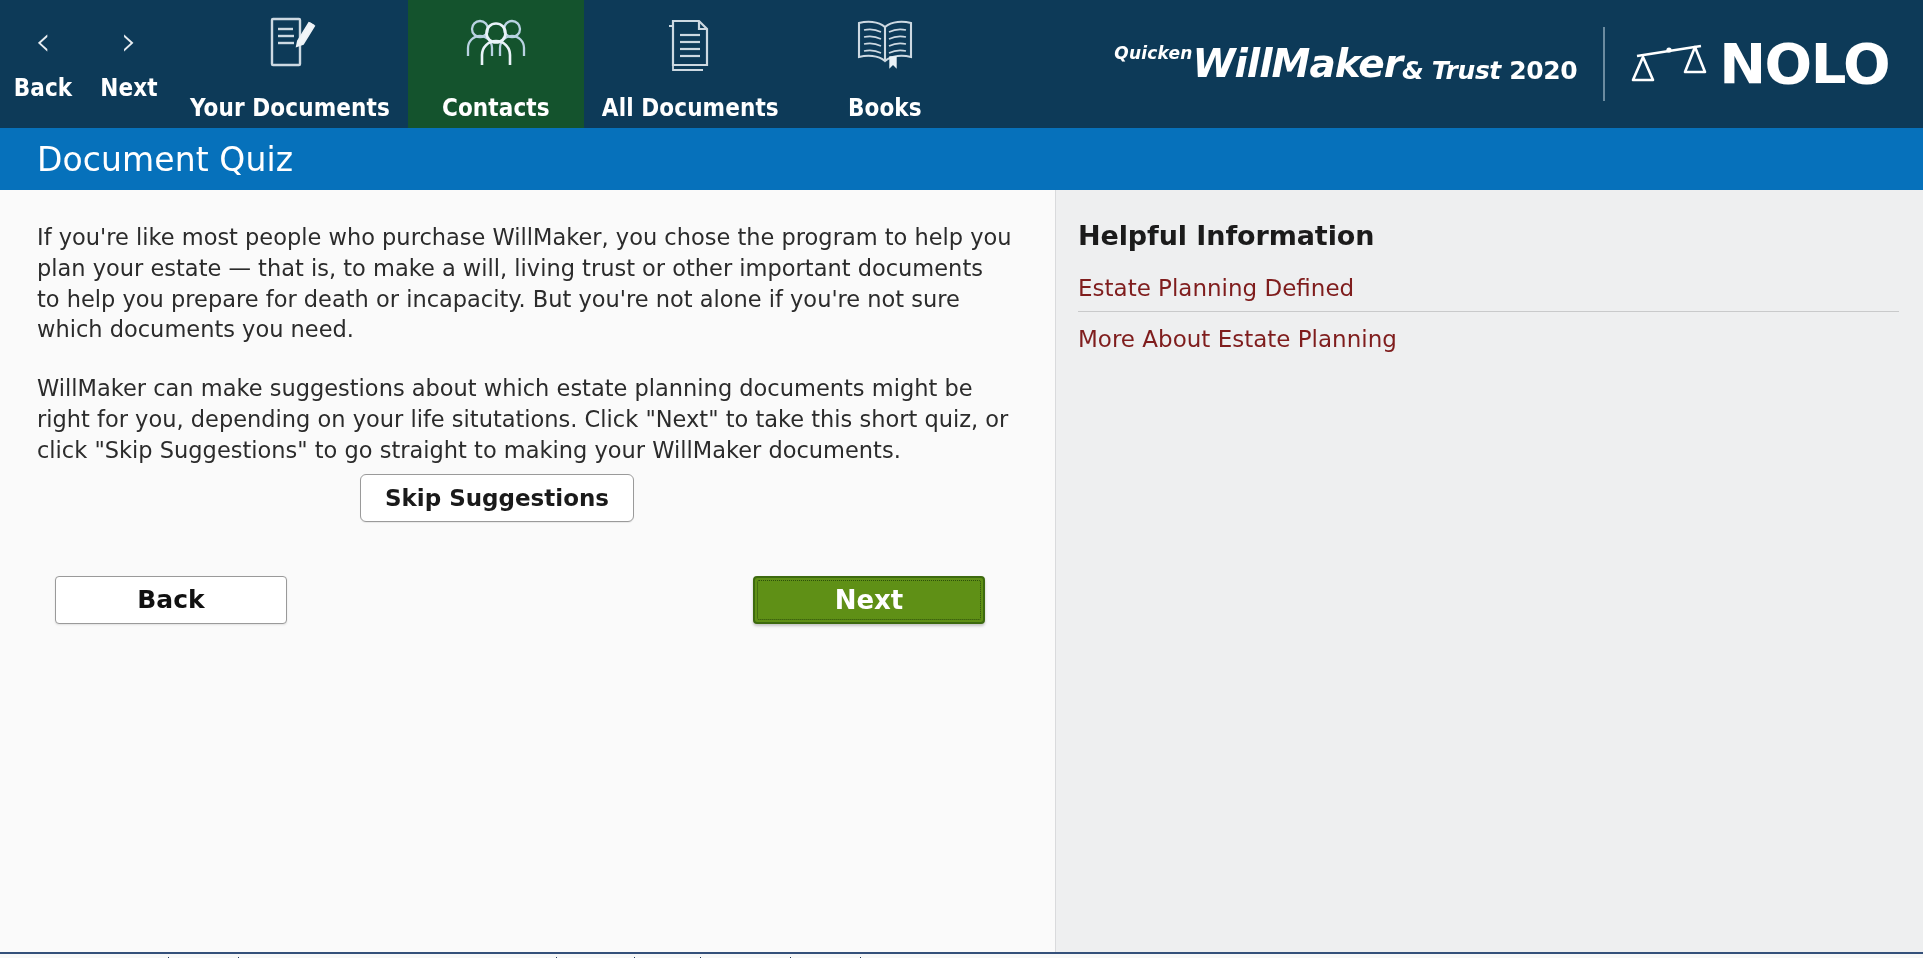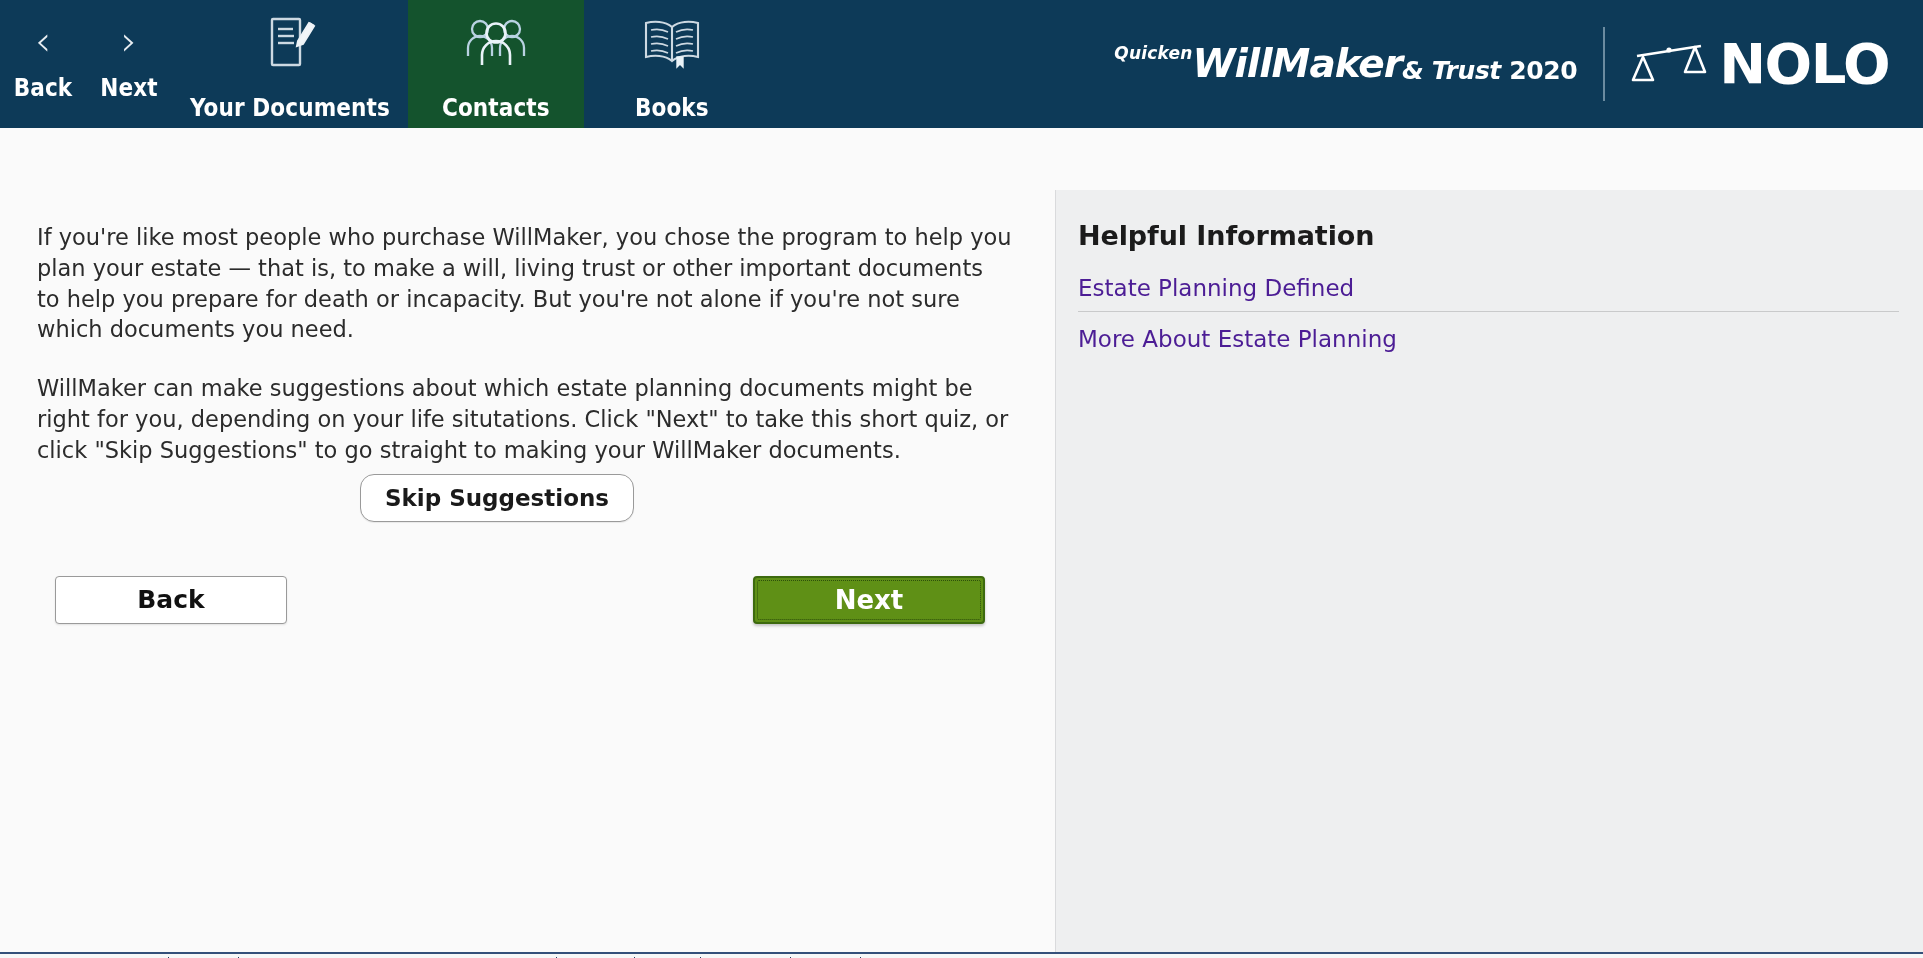--- a/index.html
+++ b/index.html
@@ -200,21 +200,21 @@
   
   .skip-row {
     display: flex;
     justify-content: center;
     margin-top: 8px;
     margin-right: 58px;
   }
   .btn-skip {
     background: #ffffff;
     border: 1px solid #9a9a9a;
-    border-radius: 14px;
+    border-radius: 6px;
     padding: 0 24px;
     height: 48px;
     font-size: 23px;
     font-weight: 600;
     color: #1a1a1a;
     cursor: pointer;
     font-family: "DejaVu Sans", "Liberation Sans", sans-serif;
     box-shadow: 0 1px 1px rgba(0,0,0,.07);
   }
 
@@ -268,21 +268,21 @@
   h2.help-title {
     margin: 0 0 22px 0;
     font-size: 27px;
     font-weight: 700;
     color: #1b1b1b;
     letter-spacing: -.1px;
   }
   .help-link {
     display: block;
     font-size: 23px;
-    color: #4c1d95;
+    color: #7f1d1d;
     text-decoration: none;
     padding: 2px 0 10px 0;
     cursor: pointer;
   }
   .help-sep {
     height: 1px;
     background: #c9cacb;
     margin: 0 0 12px 0;
   }
 
@@ -349,20 +349,34 @@
             <path d="M35 40 v-8 a12 12 0 0 1 24 0 v8"></path>
             <g stroke="#eaf3f9" stroke-width="2.6">
               <circle cx="31" cy="17" r="9.5"></circle>
               <path d="M17 49 v-10 a14 14 0 0 1 28 0 v10"></path>
             </g>
           </svg>
         </div>
         <div class="tb-label">Contacts</div>
       </div>
 
+      <div class="tb-item big">
+        <div class="tb-icon">
+          <svg width="54" height="56" viewBox="0 0 54 56" fill="none" stroke="#cdd9e2" stroke-width="2.2">
+            <path d="M10 6 h26 l8 8 v36 h-34 z"></path>
+            <path d="M6 11 h4 v44 h30" stroke-width="1.8"></path>
+            <line x1="17" y1="20" x2="37" y2="20"></line>
+            <line x1="17" y1="27" x2="37" y2="27"></line>
+            <line x1="17" y1="34" x2="37" y2="34"></line>
+            <line x1="17" y1="41" x2="37" y2="41"></line>
+            <path d="M36 6 v8 h8"></path>
+          </svg>
+        </div>
+        <div class="tb-label">All Documents</div>
+      </div>
 
       <div class="tb-item big">
         <div class="tb-icon">
           <svg width="62" height="54" viewBox="0 0 62 54" fill="none" stroke="#cdd9e2" stroke-width="2.1">
             <path d="M31 11 C24 5 13 5 5 7 v34 c8 -2 19 -2 26 4 C38 39 49 39 57 41 V7 c-8 -2 -19 -2 -26 4 z"></path>
             <line x1="31" y1="11" x2="31" y2="45"></line>
             <path d="M10 14 q9 -2 17 2" stroke-width="1.6"></path>
             <path d="M10 21 q9 -2 17 2" stroke-width="1.6"></path>
             <path d="M10 28 q9 -2 17 2" stroke-width="1.6"></path>
             <path d="M10 35 q9 -2 17 2" stroke-width="1.6"></path>
@@ -398,20 +412,23 @@
             <circle cx="38" cy="14" r="2.6" fill="#fff" stroke="none"></circle>
             <path d="M12 21 L2 44 h20 z"></path>
             <path d="M64 11 L54 36 h20 z"></path>
           </svg>
         </span>
         <span class="nolo-text">NOLO</span>
       </div>
     </div>
   </div>
 
+  <div class="titlebar">
+    <div class="titlebar-text">Document Quiz</div>
+  </div>
 
   <div class="content">
 
     <p class="para">If you're like most people who purchase WillMaker, you chose the program to help you plan your estate — that is, to make a will, living trust or other important documents to help you prepare for death or incapacity. But you're not alone if you're not sure which documents you need.</p>
     <p class="para">WillMaker can make suggestions about which estate planning documents might be right for you, depending on your life situtations. Click "Next" to take this short quiz, or click "Skip Suggestions" to go straight to making your WillMaker documents.</p>
 
     <div class="skip-row">
       <button class="btn-skip">Skip Suggestions</button>
     </div>
 

